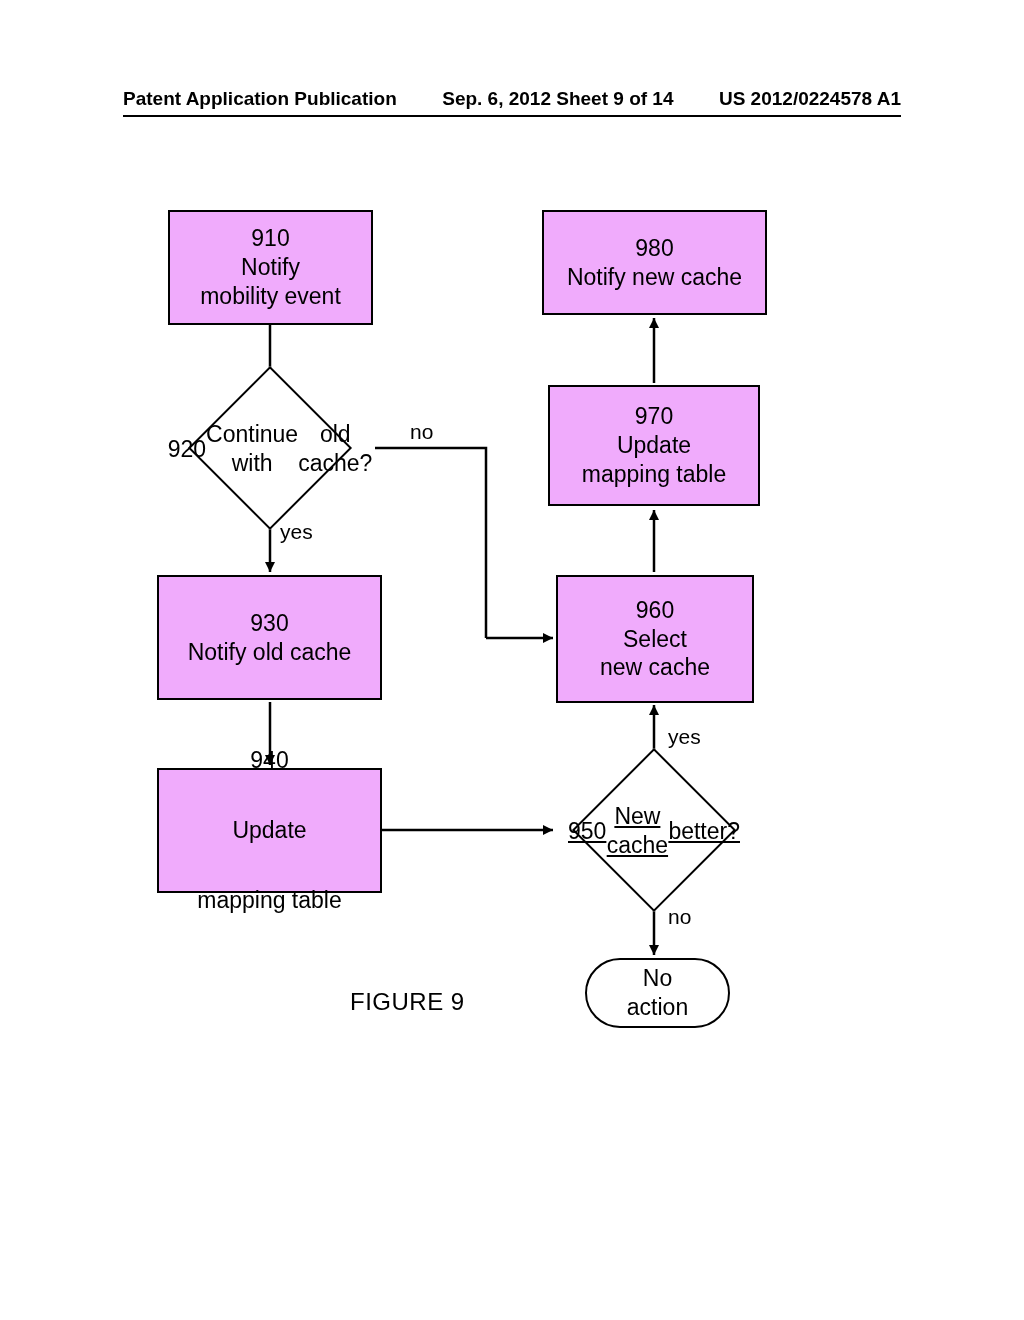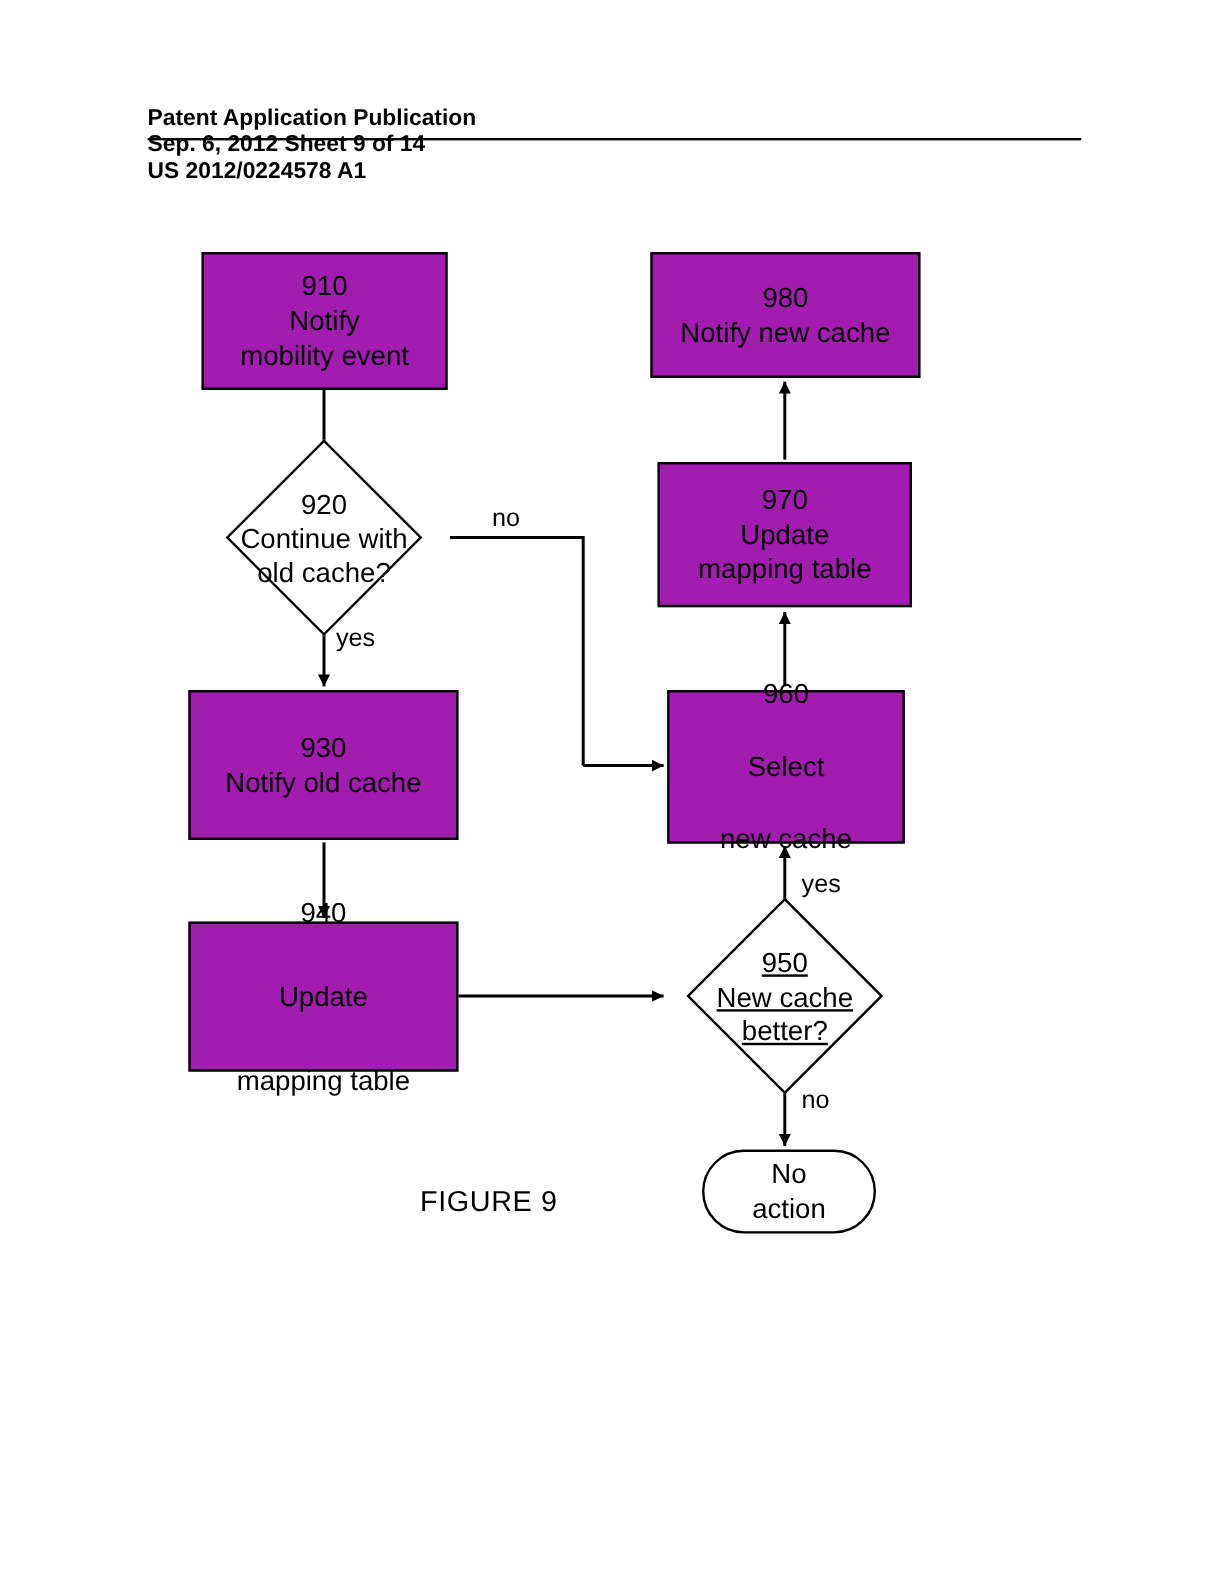--- a/index.html
+++ b/index.html
@@ -14,24 +14,23 @@
       font-family: Arial, Helvetica, sans-serif;
       position: relative;
     }
     .header {
       position: absolute;
       top: 88px;
       left: 0;
       right: 0;
       padding: 0 123px;
       display: flex;
-      justify-content: flex-start;
+      justify-content: space-between;
       font-size: 19px;
       font-weight: bold;
-      flex-direction: column;
     }
     .header-rule {
       position: absolute;
       top: 115px;
       left: 123px;
       right: 123px;
       border-top: 2px solid black;
     }
     .diagram {
       position: absolute;
@@ -43,32 +42,32 @@
     .box {
       position: absolute;
       border: 2.5px solid black;
       display: flex;
       flex-direction: column;
       align-items: center;
       justify-content: center;
       text-align: center;
       font-size: 23px;
       line-height: 1.25;
-      background: #a21caf;
+      background: #f0abfc;
     }
     .diamond {
       position: absolute;
       transform: rotate(45deg);
       border: 2.5px solid black;
       background: white;
     }
     .diamond-text {
       position: absolute;
       display: flex;
-      flex-direction: column;
+      flex-direction: row;
       align-items: center;
       justify-content: center;
       text-align: center;
       font-size: 23px;
       line-height: 1.25;
     }
     .terminal {
       position: absolute;
       border: 2.5px solid black;
       border-radius: 50px;
@@ -160,21 +159,21 @@
     <div>970</div>
     <div>Update</div>
     <div>mapping table</div>
   </div>
 
   <div class="box" style="left:17px; top:365px; width:225px; height:125px;">
     <div>930</div>
     <div>Notify old cache</div>
   </div>
 
-  <div class="box" style="left:416px; top:365px; width:198px; height:128px;gap:32px;">
+  <div class="box" style="left:416px; top:365px; width:198px; height:128px;">
     <div>960</div>
     <div>Select</div>
     <div>new cache</div>
   </div>
 
   <div class="box" style="left:17px; top:558px; width:225px; height:125px;gap:41px;">
     <div>940</div>
     <div>Update</div>
     <div>mapping table</div>
   </div>

